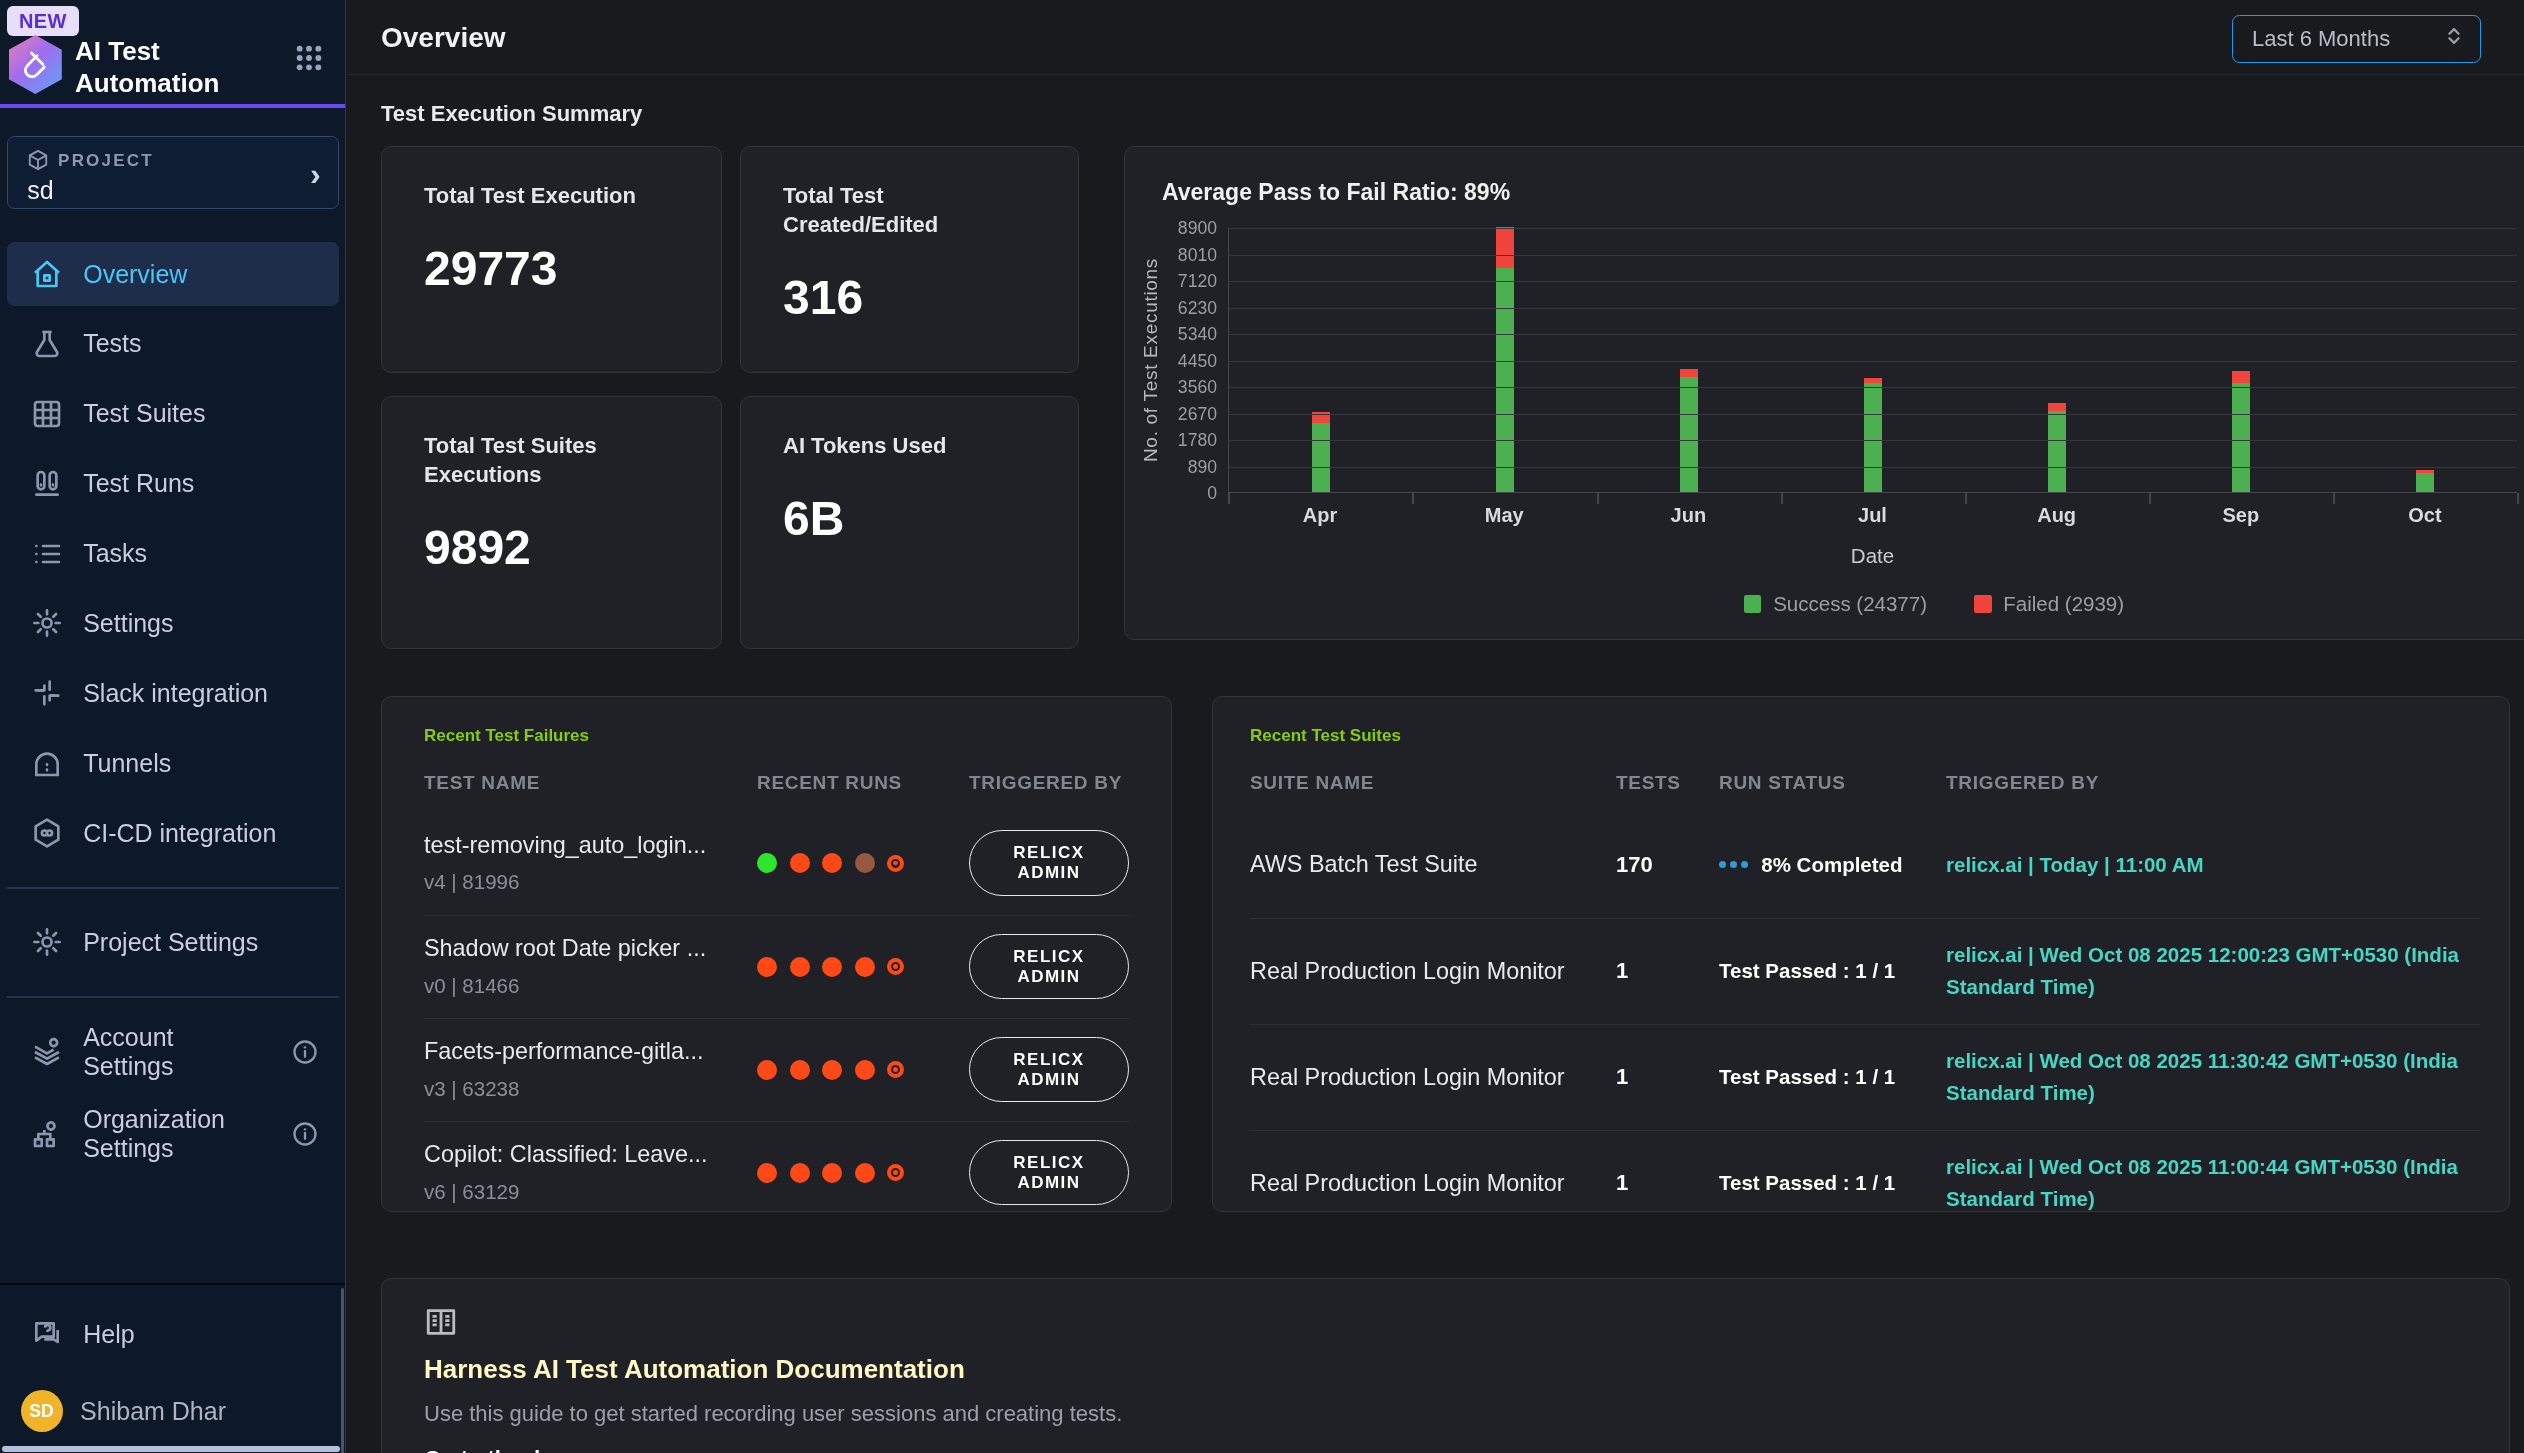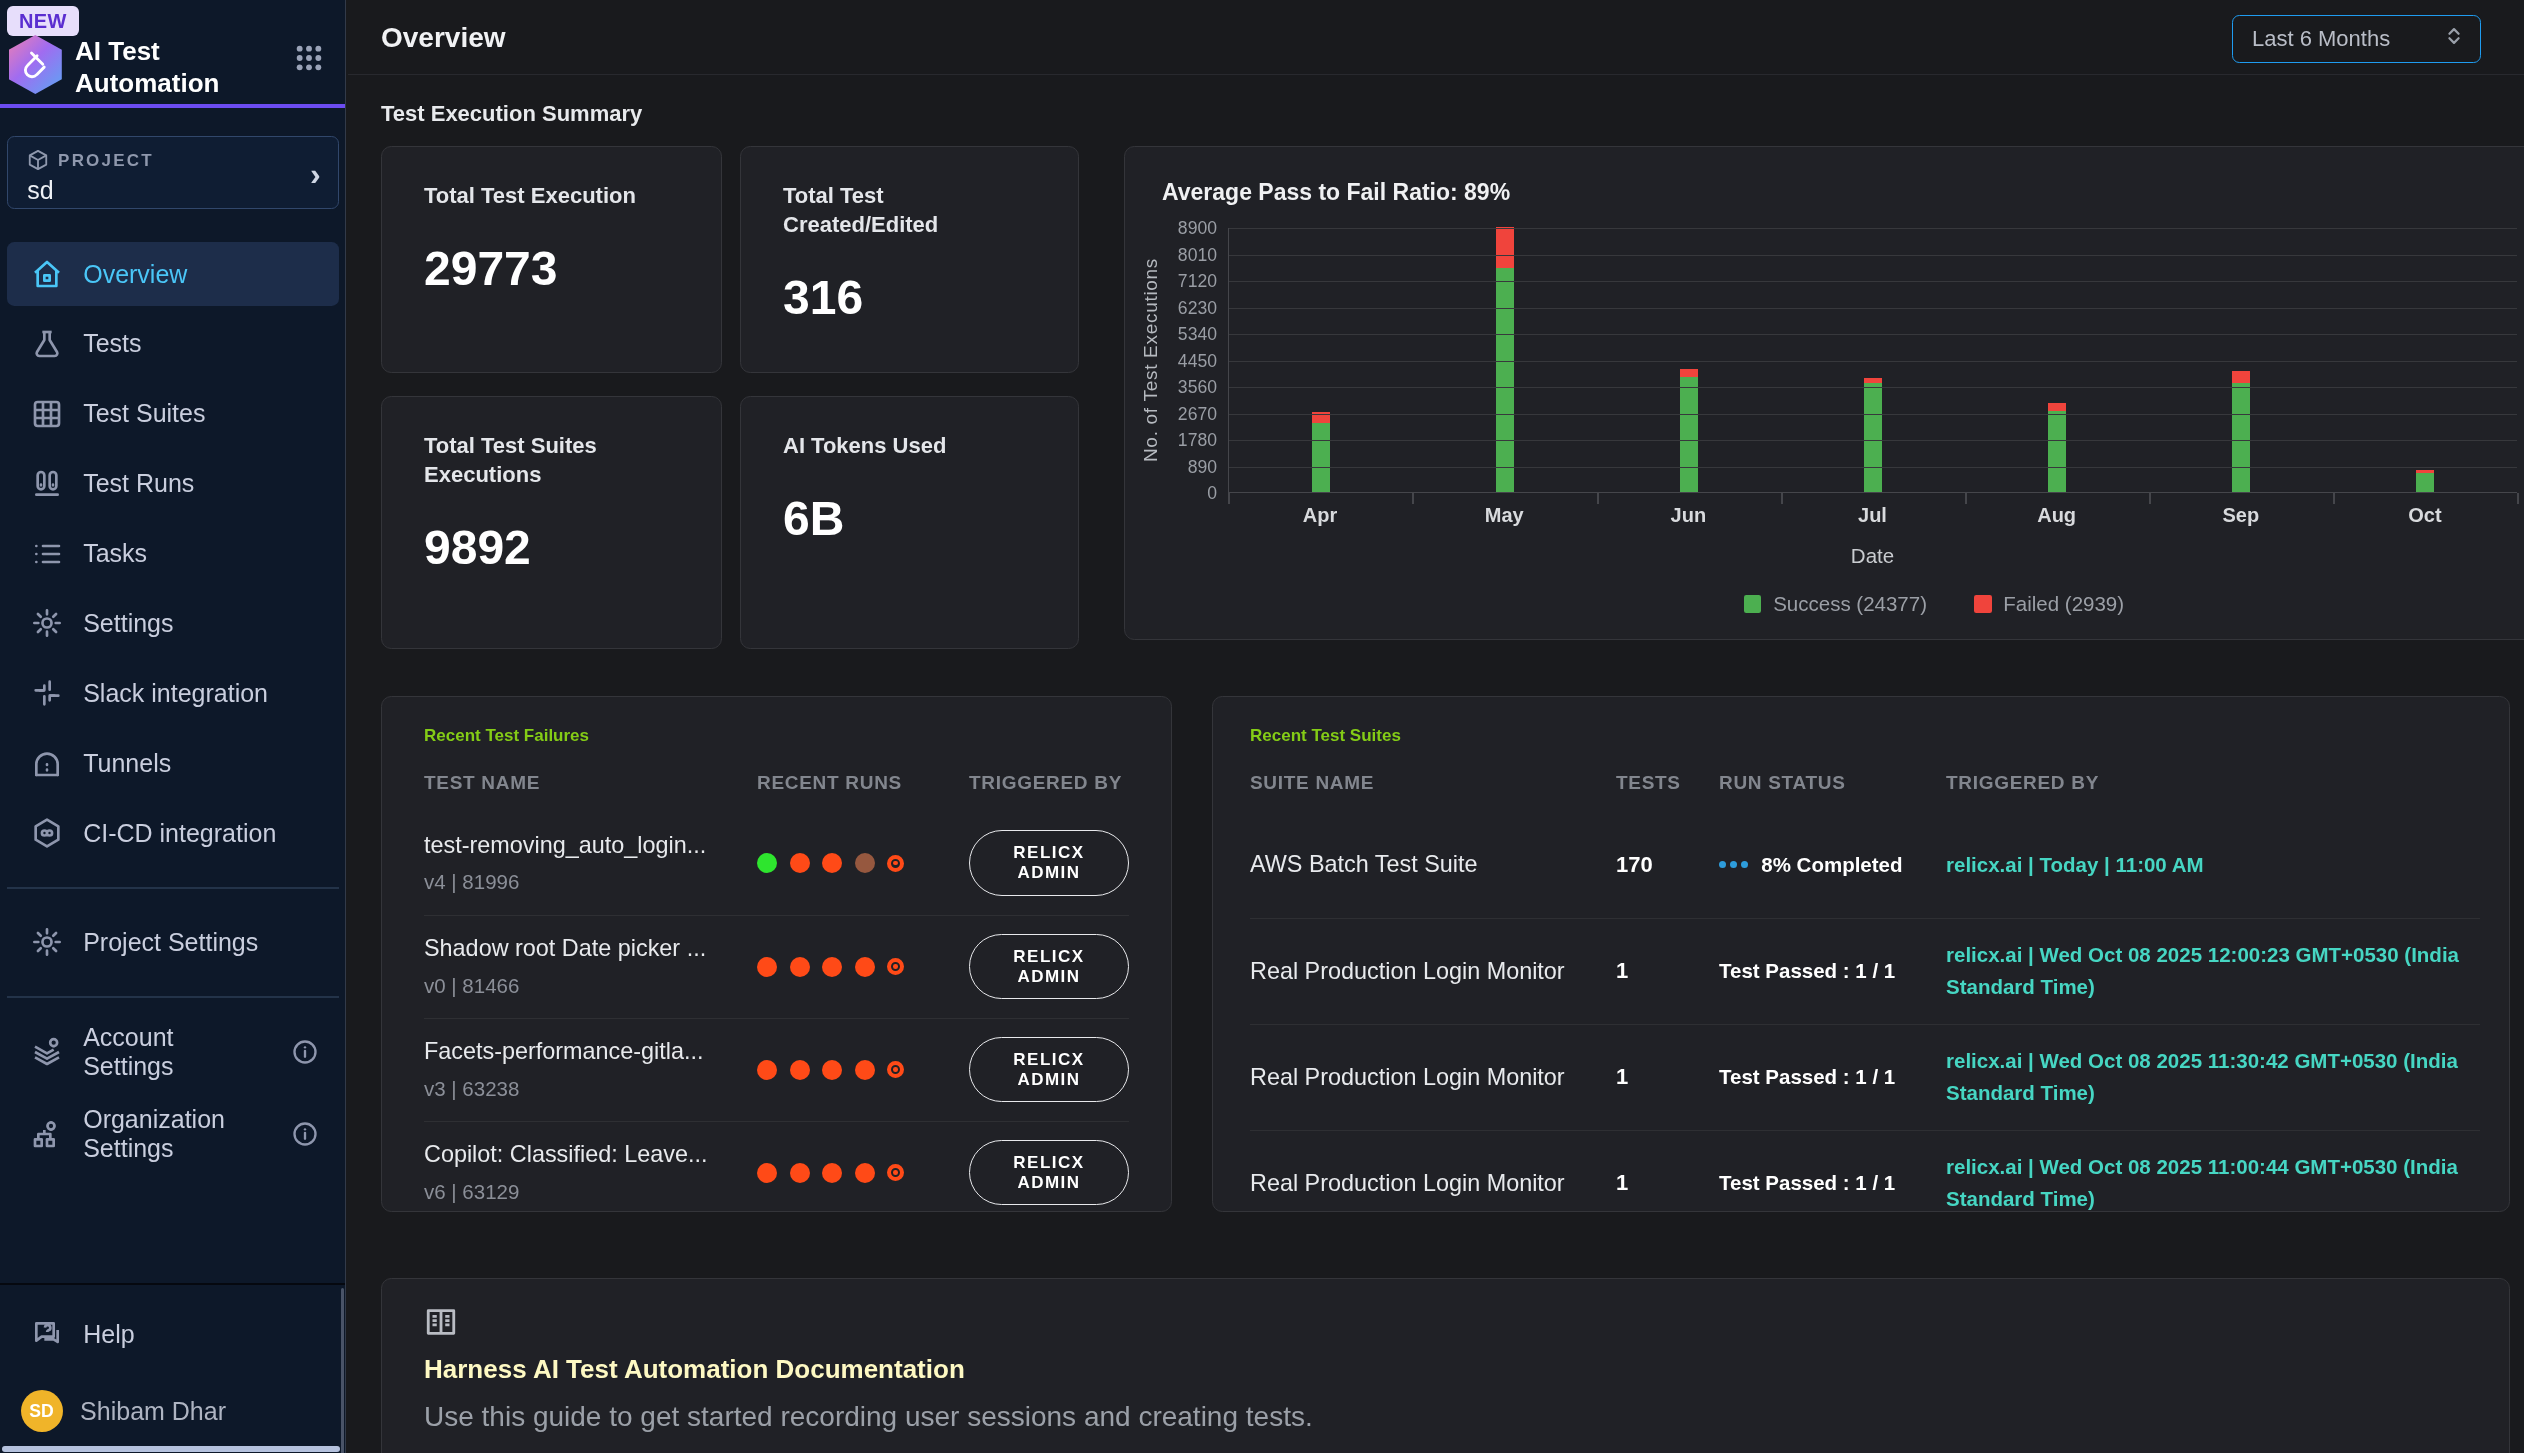--- a/index.html
+++ b/index.html
@@ -119,21 +119,21 @@
   .suite-name { font-size:23.4px; color:#e8eaed; }
   .suite-tests { font-size:22px; font-weight:700; color:#fff; }
   .suite-status { font-size:20.5px; font-weight:700; color:#fff; display:flex; align-items:center; }
   .pdots { display:inline-flex; gap:3.7px; margin-right:13px; }
   .pdot { width:7.3px; height:7.3px; border-radius:50%; background:#2d9cdb; }
   .suite-trigger { font-size:20.5px; font-weight:700; color:#46d6c3; line-height:32px; padding-right:14.6px; }
   
   #docs-card { left:381px; top:1278px; width:2129px; height:293px; padding:26px 42px; }
   .docs-icon { color:#b9bcc3; }
   .docs-title { margin-top:13px; font-size:26px; font-weight:700; color:#fef9c3; }
-  .docs-desc { margin-top:16px; font-size:28px; color:#9ba0a8; }
+  .docs-desc { margin-top:16px; font-size:22px; color:#9ba0a8; }
   .docs-link { margin-top:19px; font-size:22px; font-weight:700; color:#fff; display:inline-block; cursor:pointer; }
 </style>
 </head>
 <body>
 
 <aside class="sidebar">
   <span class="new-badge">NEW</span>
   <div class="logo-hex">
     <svg width="34" height="34" viewBox="0 0 24 24" fill="none" stroke="#fff" stroke-width="2" stroke-linecap="round">
         <path d="M9.5 3.5l8 8"></path>

